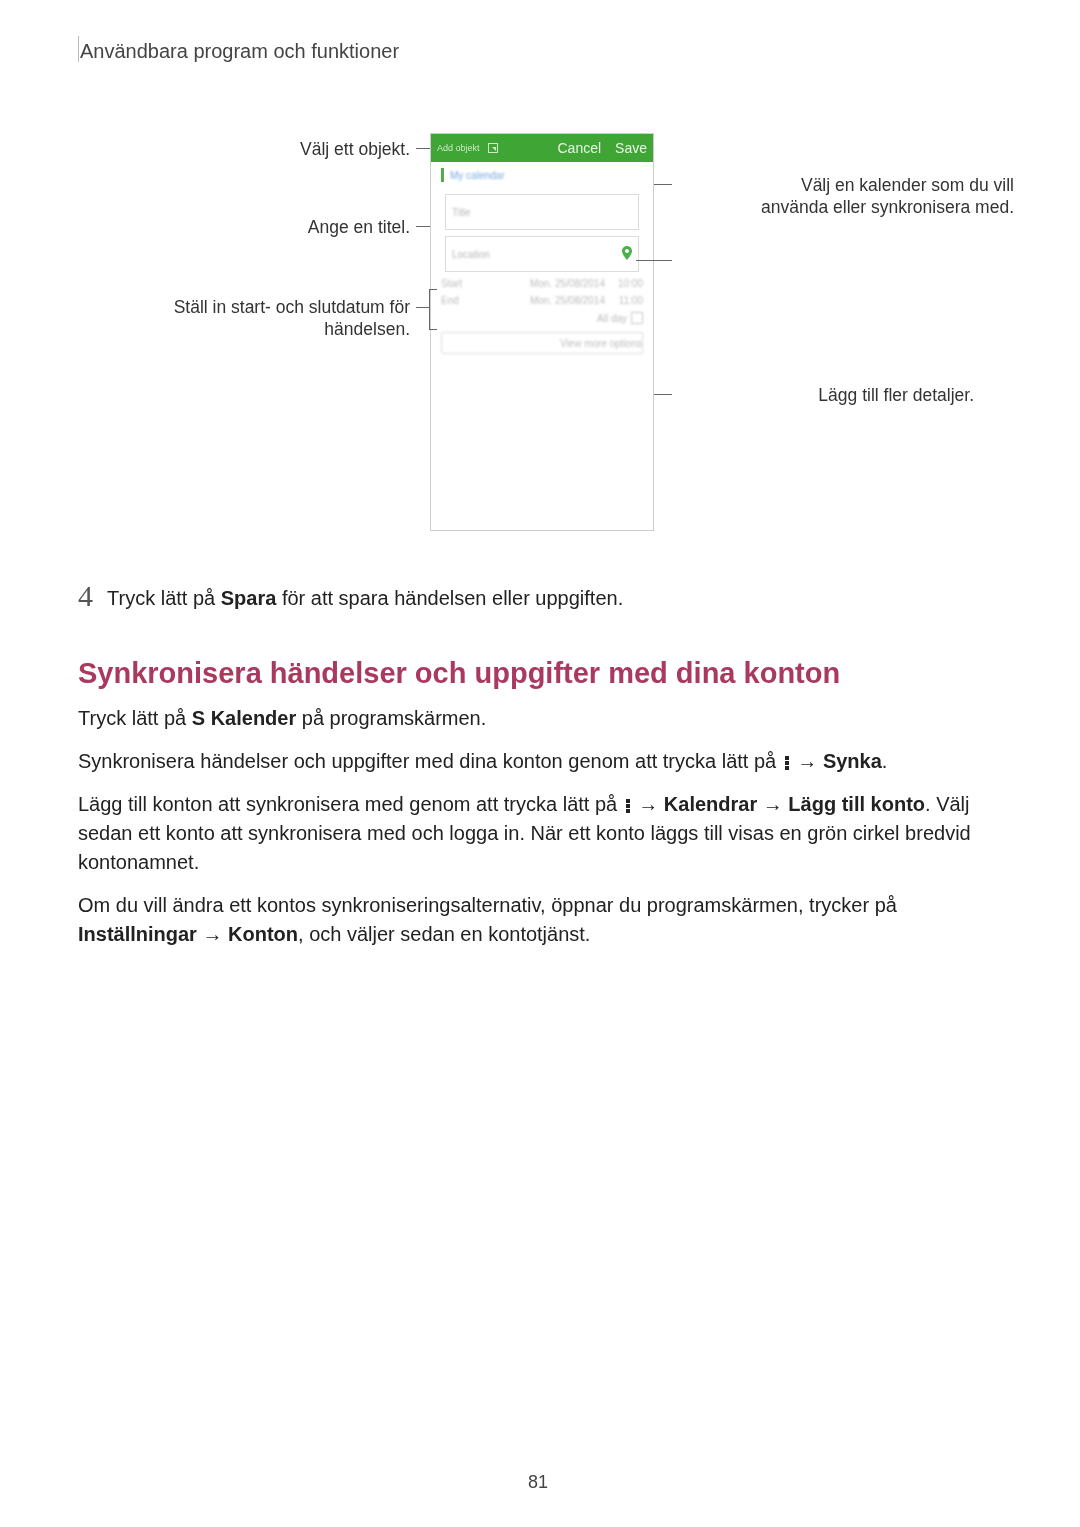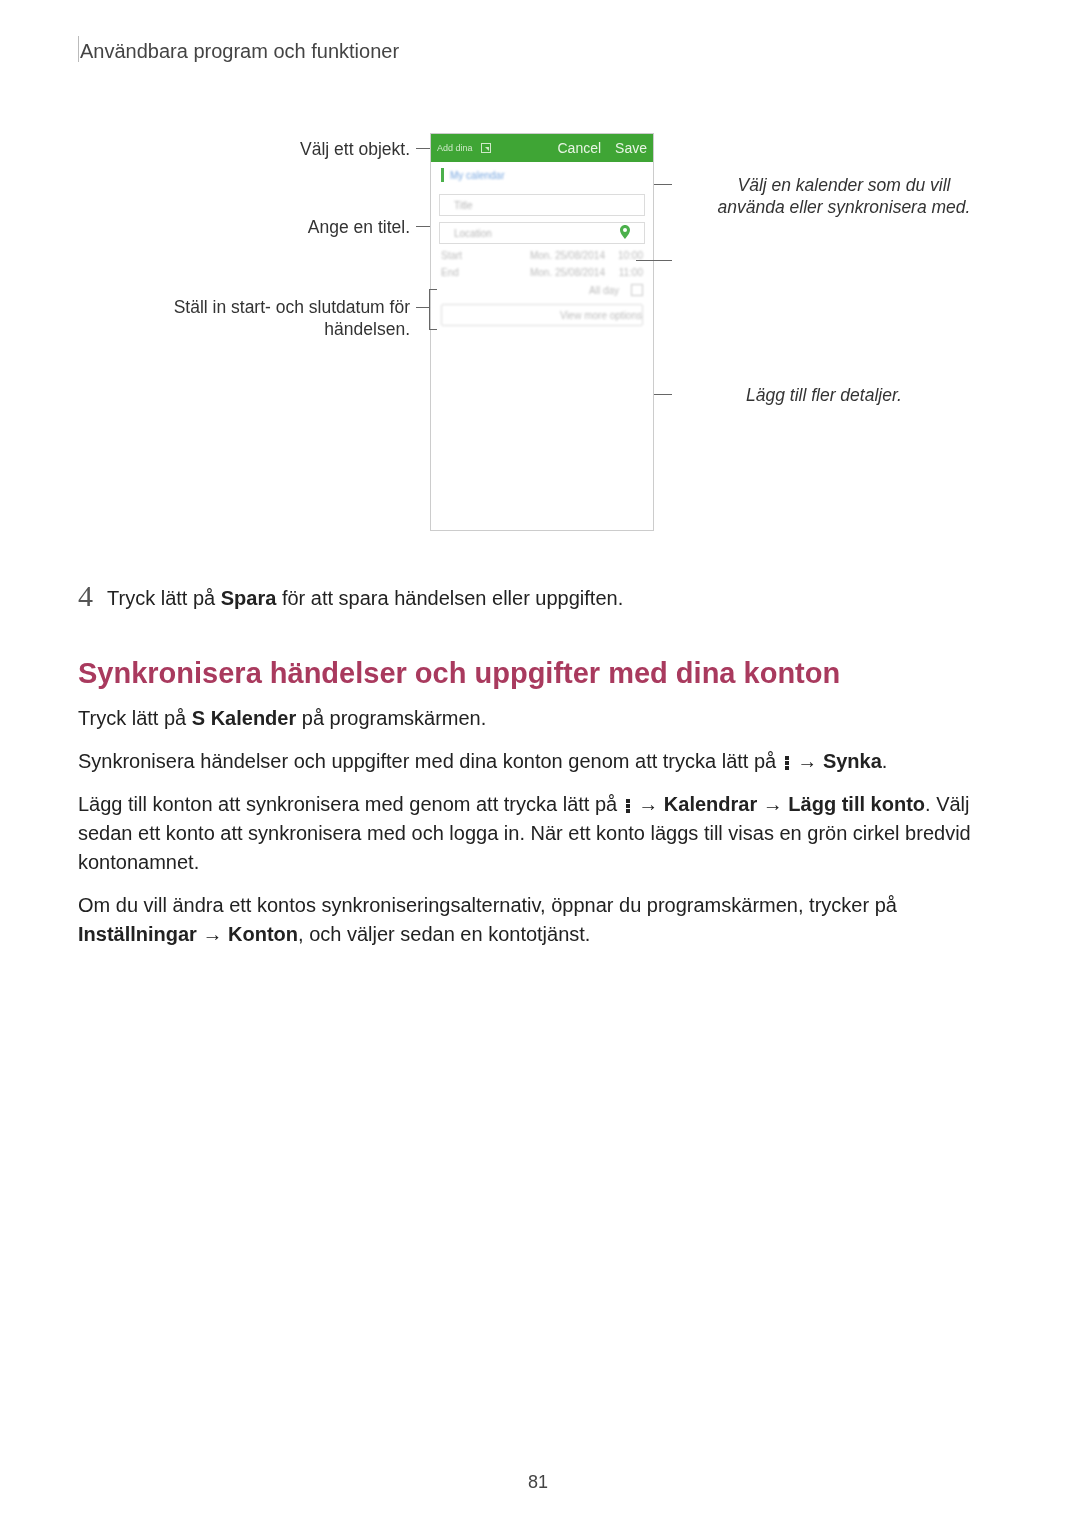--- a/index.html
+++ b/index.html
@@ -20,35 +20,35 @@
   .tb-add { color: #cfe9c9; font-size: 9px; filter: blur(0.6px); }
   .tb-dd  { width: 10px; height: 10px; border: 1px solid #cfe9c9; display: inline-block; vertical-align: middle; margin-left: 2px; position: relative; }
   .tb-dd::after { content:""; position:absolute; right:1px; bottom:1px; width:0; height:0; border-left:4px solid transparent; border-top:4px solid #cfe9c9; }
   .tb-spacer { flex:1; }
   .tb-cancel, .tb-save { color:#e8f5e4; font-size:14px; margin-left:8px; filter: blur(0.6px); }
 
   .row { display:flex; align-items:center; padding: 6px 10px; border-bottom: none; }
   .mycal-bar { width:3px; height:14px; background:#4bb04b; margin-right:6px; }
   .mycal-label { color:#7aa8e0; font-size:10px; filter: blur(0.8px); }
 
-  .field { margin: 6px 8px; height: 22px; border:1px solid #dcdcdc; display:flex; align-items:center; padding: 0 14px; }
+  .field { margin: 6px 14px; height: 36px; border:1px solid #dcdcdc; display:flex; align-items:center; padding: 0 6px; }
   .field .ph { color:#b7b7b7; font-size:10px; filter: blur(0.8px); }
   .loc-pin { color:#4bb04b; font-size:12px; margin-left:auto; }
   .date-row { margin: 6px 10px; display:flex; gap:0; font-size:10px; color:#bdbdbd; filter: blur(0.8px); }
   .date-row .lbl { width:38px; }
   .date-row .dt  { flex:1; text-align:right; }
   .date-row .tm  { width:38px; text-align:right; }
-  .allday { text-align:right; margin: 6px 10px; font-size:10px; color:#bdbdbd; filter: blur(0.8px); display:flex; justify-content:flex-end; align-items:center; gap:12px; }
+  .allday { text-align:right; margin: 6px 10px; font-size:10px; color:#bdbdbd; filter: blur(0.8px); display:flex; justify-content:flex-end; align-items:center; gap:4px; }
   .chk { width:12px; height:12px; border:1px solid #c7c7c7; display:inline-block; }
   .viewmore { margin: 8px 10px; height:22px; border:1px solid #dcdcdc; text-align:right; font-size:10px; color:#bdbdbd; line-height:22px; border-radius:2px; filter: blur(0.8px); }
 
   
   .callout { position:absolute; font-size:17.5px; color:#333; line-height: 1.25; }
   .callout.left  { text-align: right; }
-  .callout.right { text-align: center; font-style: italic; }
+  .callout.right { text-align: right; }
   .lead { position:absolute; background:#666; height:1px; }
   .lead.v { width:1px; height:auto; }
 
   
   .step { display:flex; align-items:flex-start; gap:14px; margin-top: 28px; }
   .step-num { font-size:30px; color:#555; line-height:1; font-family: Georgia, 'Times New Roman', serif; }
   .step-text { font-size:20px; color:#222; margin-top:6px; }
   .step-text b { font-weight:700; }
 
   
@@ -64,21 +64,21 @@
 <body>
 
 <div class="page">
   <div class="header-rule"></div>
   <div class="chapter-title">Användbara program och funktioner</div>
 
   <div class="figure-wrap">
 
     <div class="phone">
       <div class="phone-toolbar">
-        <span class="tb-add">Add dina</span>
+        <span class="tb-add">Add objekt</span>
         <span class="tb-dd"></span>
         <span class="tb-spacer"></span>
         <span class="tb-cancel">Cancel</span>
         <span class="tb-save">Save</span>
       </div>
       <div class="row">
         <span class="mycal-bar"></span>
         <span class="mycal-label">My calendar</span>
       </div>
       <div class="field">

